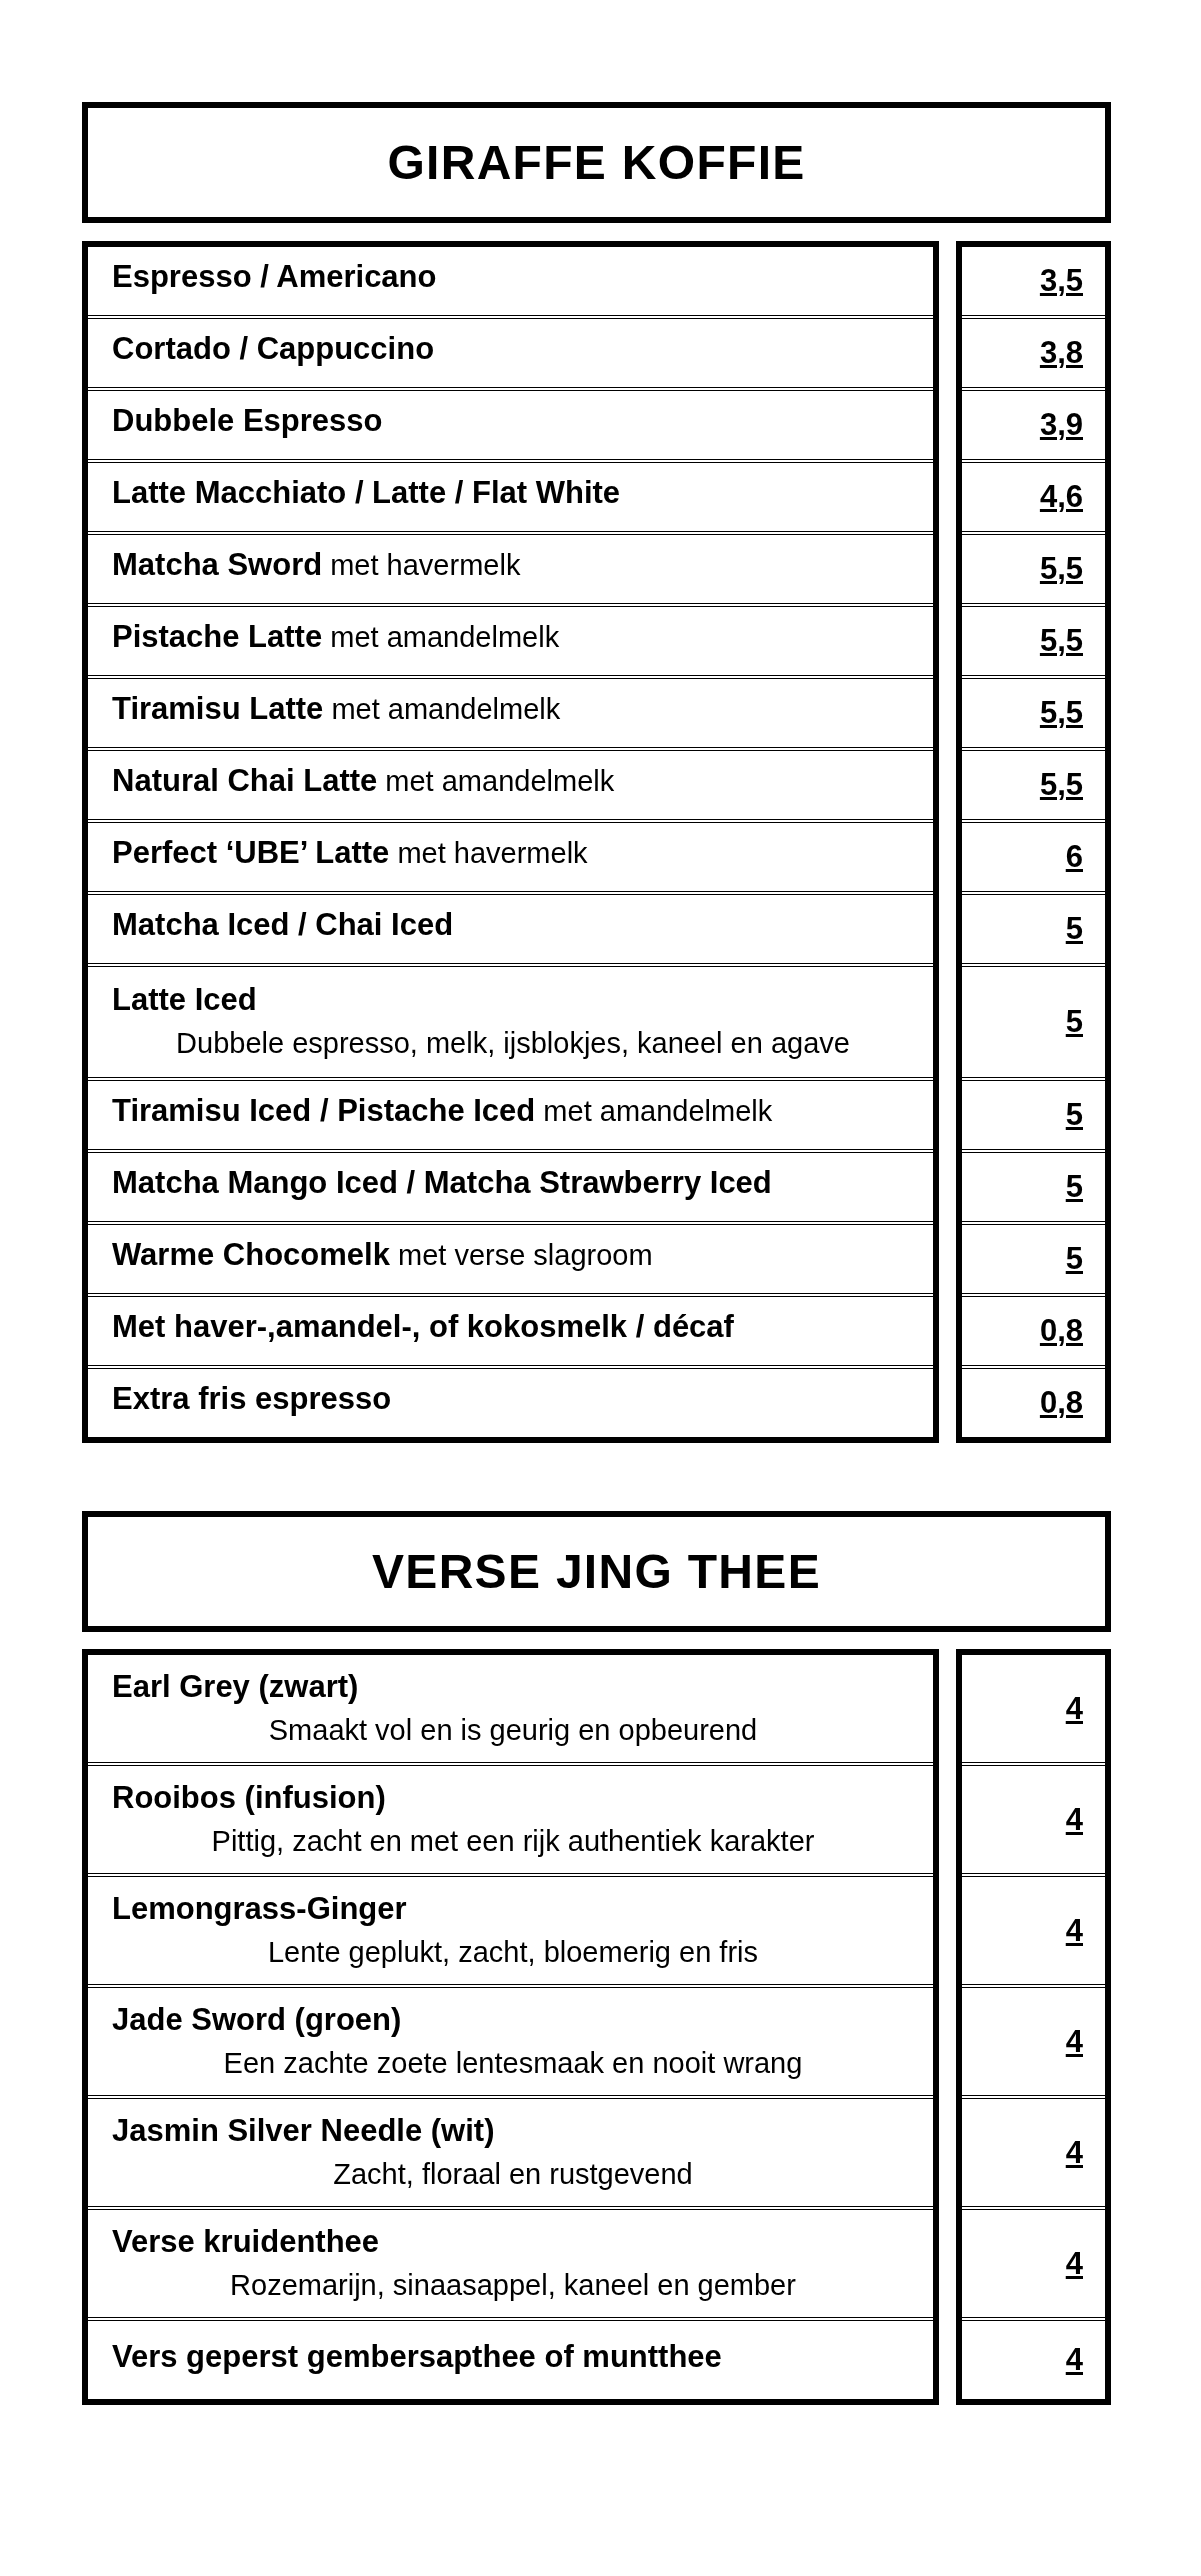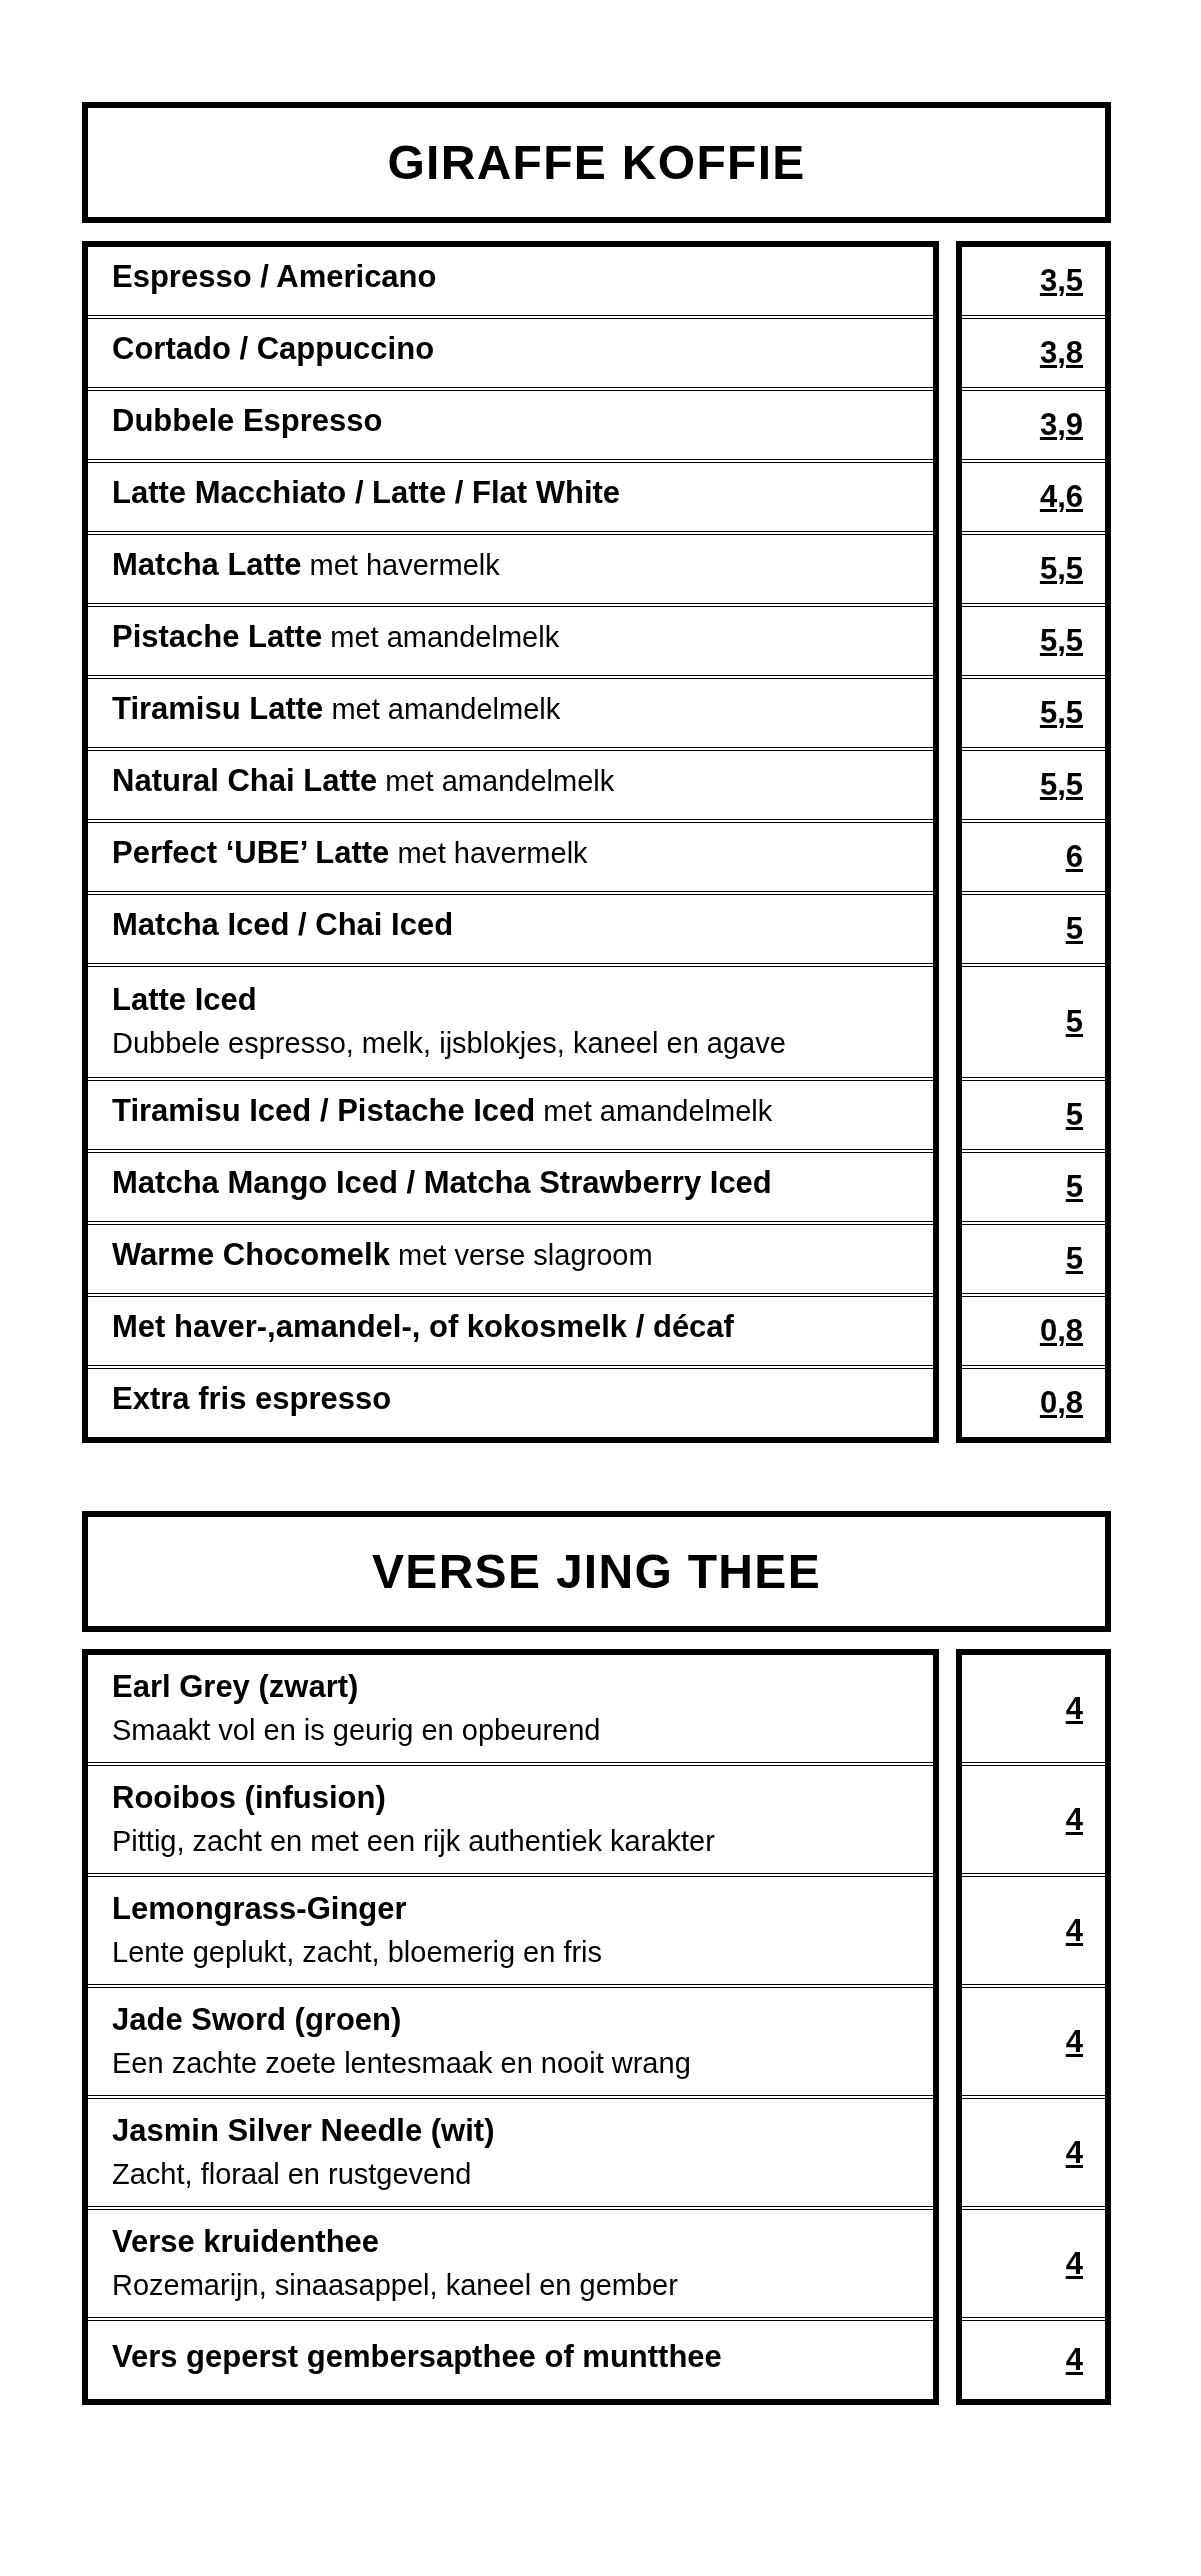--- a/index.html
+++ b/index.html
@@ -57,21 +57,21 @@
 
   
   .s0 .row { height: 68px; }
   .s0 .row.has-desc { height: 110px; }
   .s1 .row { height: 78px; }
   .s1 .row.has-desc { height: 107px; }
 
   .line { line-height: 36px; white-space: nowrap; }
   .item-name { font-size: 31px; font-weight: bold; }
   .item-note { font-size: 29px; font-weight: normal; }
-  .item-desc { font-size: 29px; font-weight: normal; line-height: 36px; white-space: nowrap; }
+  .item-desc { font-size: 29px; font-weight: normal; line-height: 36px; white-space: nowrap; text-align: center; }
   .price { font-size: 31px; font-weight: bold; text-decoration: underline; }
 
   .section + .section { margin-top: 68px; }
 </style>
 </head>
 <body>
 
 <div class="page">
 
   <section class="section s0">
@@ -89,21 +89,21 @@
             <div class="row">
               <div class="line"><span class="item-name">Cortado / Cappuccino</span></div>
             </div>
             <div class="row">
               <div class="line"><span class="item-name">Dubbele Espresso</span></div>
             </div>
             <div class="row">
               <div class="line"><span class="item-name">Latte Macchiato / Latte / Flat White</span></div>
             </div>
             <div class="row">
-              <div class="line"><span class="item-name">Matcha Latte</span><span class="item-note"> met havermelk</span></div>
+              <div class="line"><span class="item-name">Matcha Sword</span><span class="item-note"> met havermelk</span></div>
             </div>
             <div class="row">
               <div class="line"><span class="item-name">Pistache Latte</span><span class="item-note"> met amandelmelk</span></div>
             </div>
             <div class="row">
               <div class="line"><span class="item-name">Tiramisu Latte</span><span class="item-note"> met amandelmelk</span></div>
             </div>
             <div class="row">
               <div class="line"><span class="item-name">Natural Chai Latte</span><span class="item-note"> met amandelmelk</span></div>
             </div>

